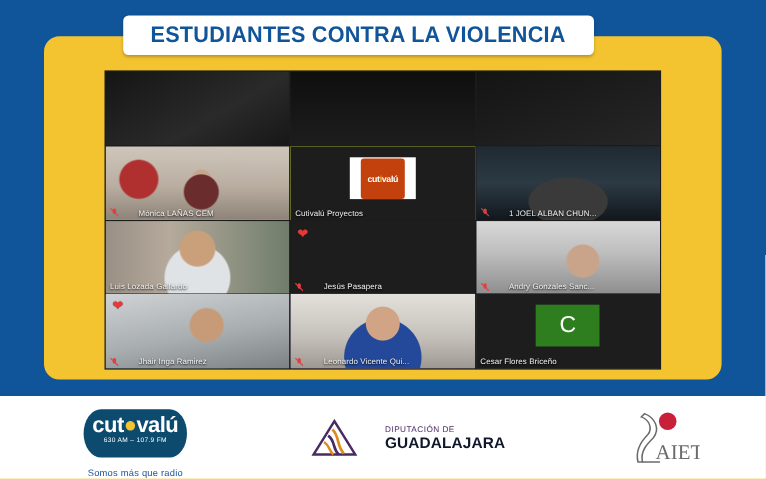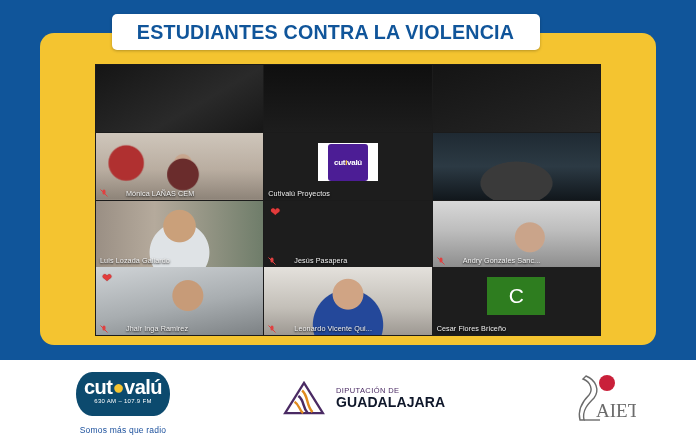--- a/index.html
+++ b/index.html
@@ -61,21 +61,21 @@
     width: 58px; height: 38px; background: #2e7d1f;
     display: flex; align-items: center; justify-content: center;
     color: #fff; font-size: 21px; font-weight: 400;
   }
   .logo-tile-inner {
     position: absolute; left: 50%; top: 44%; transform: translate(-50%,-50%);
     width: 60px; height: 38px; background: #fff;
     display: flex; align-items: center; justify-content: center;
   }
   .mini-cut {
-    background: #4c1d95; color: #fff; font-size: 8px; font-weight: bold;
+    background: #c2410c; color: #fff; font-size: 8px; font-weight: bold;
     padding: 14px 6px; border-radius: 3px; letter-spacing: -.3px; text-align: center;
   }
   .mini-cut span { color: #f4c430; }
 
   
   .title-banner {
     position: absolute; left: 112px; top: 14px; width: 428px; height: 36px;
     background: #ffffff; border-radius: 5px;
     display: flex; align-items: center; justify-content: center;
     box-shadow: 0 1px 3px rgba(0,0,0,.25);
@@ -97,21 +97,21 @@
     background: #0c4a6e; border-radius: 16px/22px;
     padding: 5px 8px 12px; display: inline-block;
   }
   .cut-word { font-size: 20px; font-weight: bold; color: #f4c430; line-height: 1; letter-spacing: -.5px; }
   .cut-word .w { color: #fff; }
   .cut-freq { font-size: 6px; color: #fff; letter-spacing: .3px; margin-top: 1px; }
   .cut-tag { font-size: 8.5px; color: #1a4f9c; margin-top: 9px; letter-spacing: .2px; }
 
   .logo-guad {
     position: absolute; left: 283px; top: 381px;
-    display: flex; align-items: center; gap: 11px;
+    display: flex; align-items: center; gap: 25px;
   }
   .guad-mark { width: 42px; height: 34px; }
   .guad-text-top { font-size: 7.5px; color: #4a2a63; letter-spacing: .4px; }
   .guad-text-main { font-size: 14px; font-weight: bold; color: #0f172a; letter-spacing: .1px; line-height: 1.05; }
 
   .logo-aieti { position: absolute; left: 566px; top: 370px; width: 70px; height: 58px; }
 </style>
 </head>
 <body>
 
@@ -156,20 +156,27 @@
         </div>
         <div class="name-bar">
           <span>Cutivalú Proyectos</span>
         </div>
       </div>
 
       <div class="tile">
         <div class="tile-media" style="background:
                radial-gradient(ellipse at 50% 75%, #3a3a3a 0 30%, transparent 31%),
                linear-gradient(180deg,#1f2a33 0%,#2c3a44 50%,#11171c 100%);"></div>
+        <div class="name-bar">
+          <svg class="mic-muted" viewBox="0 0 16 16">
+            <path d="M5 4a3 3 0 016 0v4a3 3 0 01-6 0z" fill="#e04040"></path>
+            <path d="M1 1l14 14" stroke="#e04040" stroke-width="2"></path>
+          </svg>
+          <span>1 JOEL ALBAN CHUN...</span>
+        </div>
       </div>
 
       <div class="tile">
         <div class="tile-media" style="background:
                radial-gradient(circle at 50% 38%, #caa07a 0 17%, transparent 18%),
                radial-gradient(circle at 50% 78%, #dfe3e6 0 30%, transparent 31%),
                linear-gradient(90deg,#9a8f84 0%,#b5aa9c 35%,#6f7d6a 100%);"></div>
         <div class="name-bar">
           <span>Luis Lozada Gallardo</span>
         </div>

